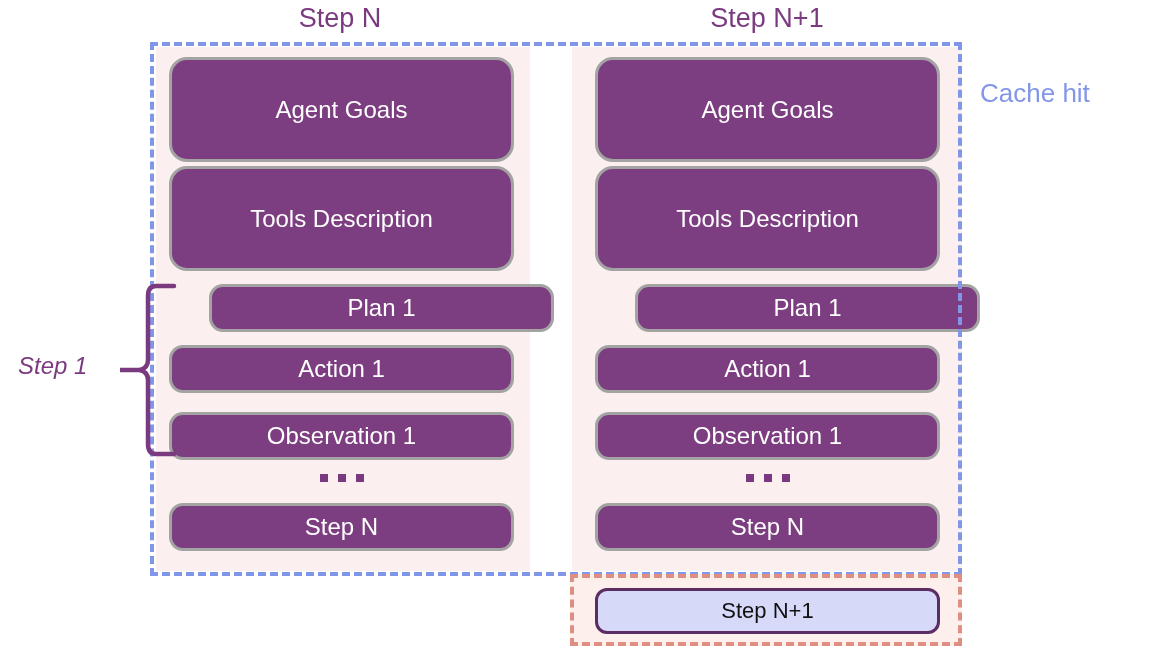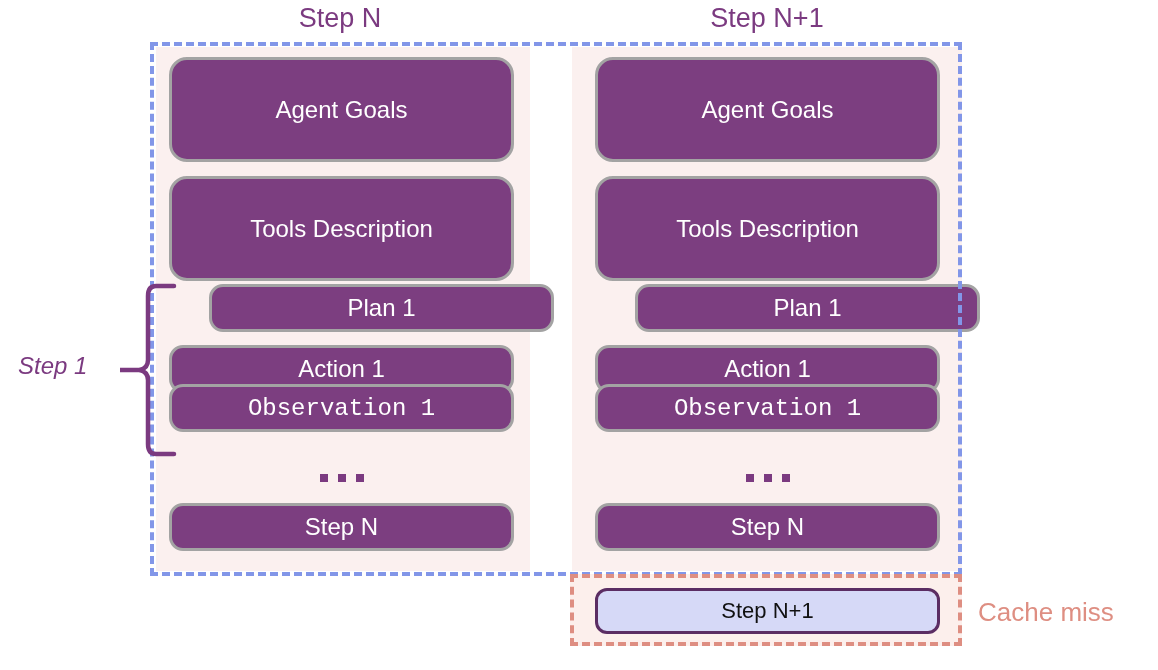--- a/index.html
+++ b/index.html
@@ -70,24 +70,24 @@
     z-index: 2;
     white-space: nowrap;
   }
   .block.tall  { border-radius: 18px; }
 
   
   .col-l { left: 169px; width: 345px; }
   .col-r { left: 595px; width: 345px; }
 
   .row-goals  { top: 57px;  height: 105px; }
-  .row-tools  { top: 176px; height: 105px; }
+  .row-tools  { top: 166px; height: 105px; }
   .row-plan   { top: 284px; height: 48px; margin-left: 40px; }
   .row-action { top: 345px; height: 48px; }
-  .row-obs    { top: 384px; height: 48px; font-family: Liberation Mono, monospace; }
+  .row-obs    { top: 412px; height: 48px; }
   .row-stepn  { top: 503px; height: 48px; }
 
   
   .ellipsis {
     position: absolute;
     z-index: 2;
     display: flex;
     gap: 10px;
     align-items: center;
     justify-content: center;
@@ -204,24 +204,24 @@
   <div class="block col-r row-obs">Observation 1</div>
   <div class="ellipsis" id="ellipsis-right">
     <span class="dot"></span>
     <span class="dot"></span>
     <span class="dot"></span>
   </div>
   <div class="block col-r row-stepn">Step N</div>
 
   <div id="cache-hit-region"></div>
 
+  <div id="cache-hit-label">Cache hit</div>
 
   <div id="cache-miss-region"></div>
   <div id="block-step-n1-new">Step N+1</div>
-  <div id="cache-miss-label">Cache miss</div>
 
   <svg id="step1-brace" viewBox="0 0 60 180">
     <path d="M 54 6
              L 36 6
              Q 28 6 28 16
              L 28 80
              Q 28 88 20 90
              Q 28 92 28 100
              L 28 164
              Q 28 174 36 174

